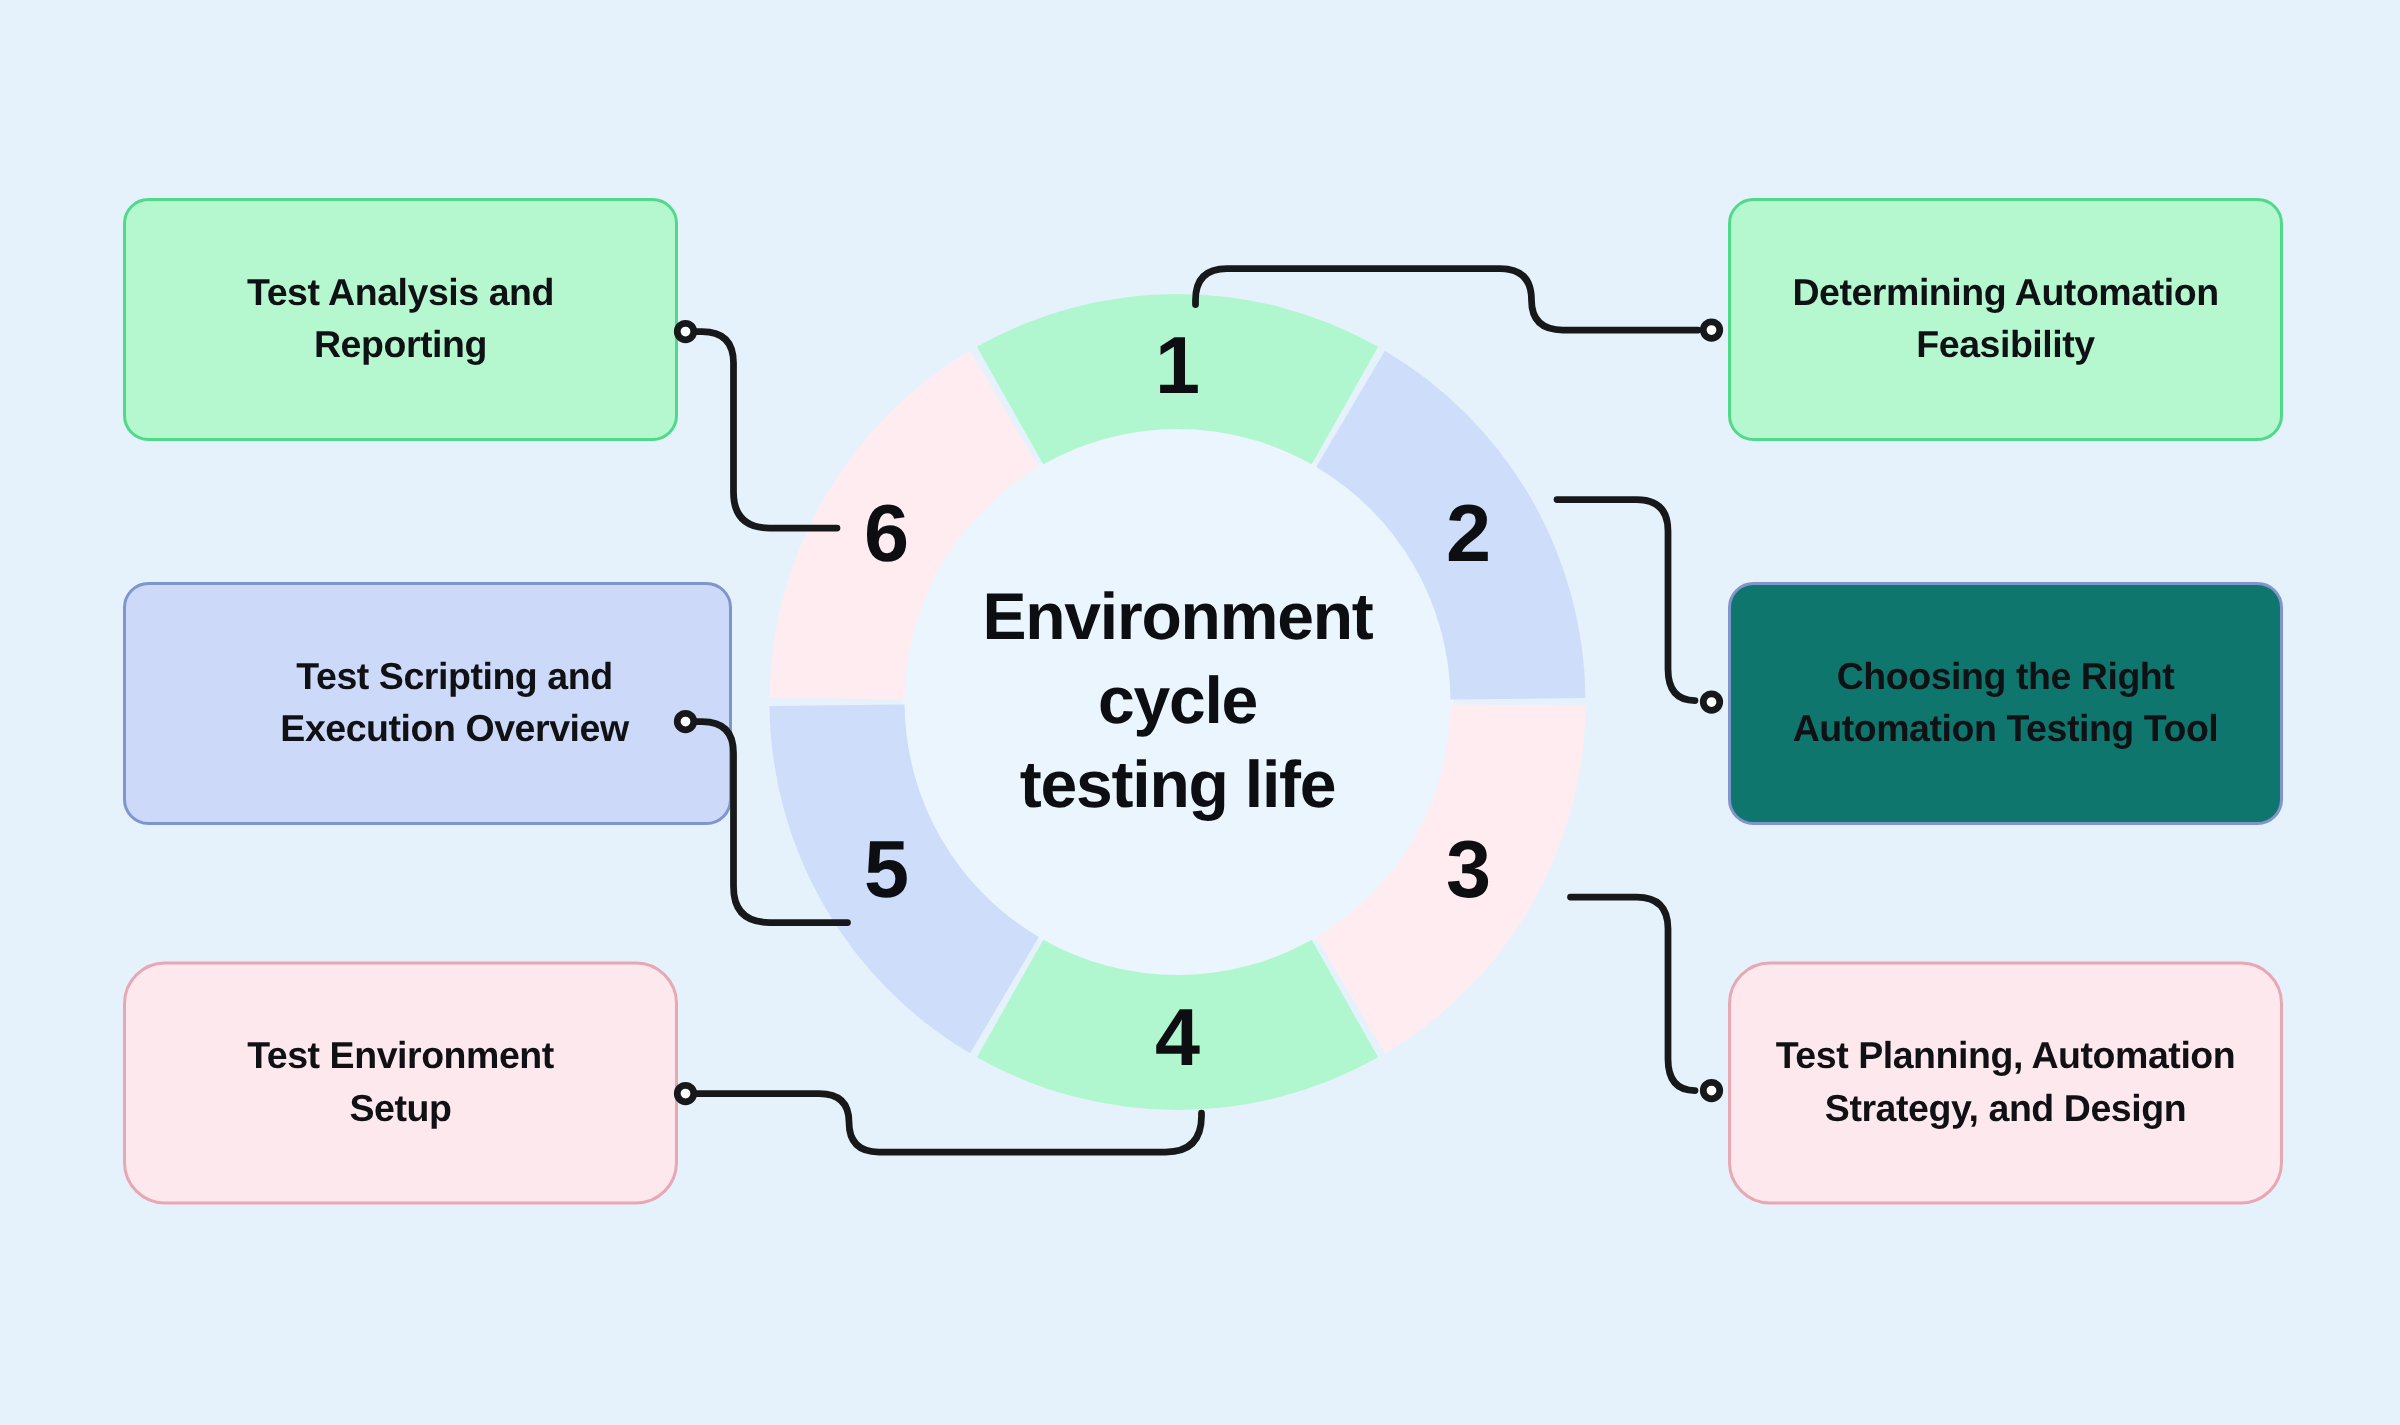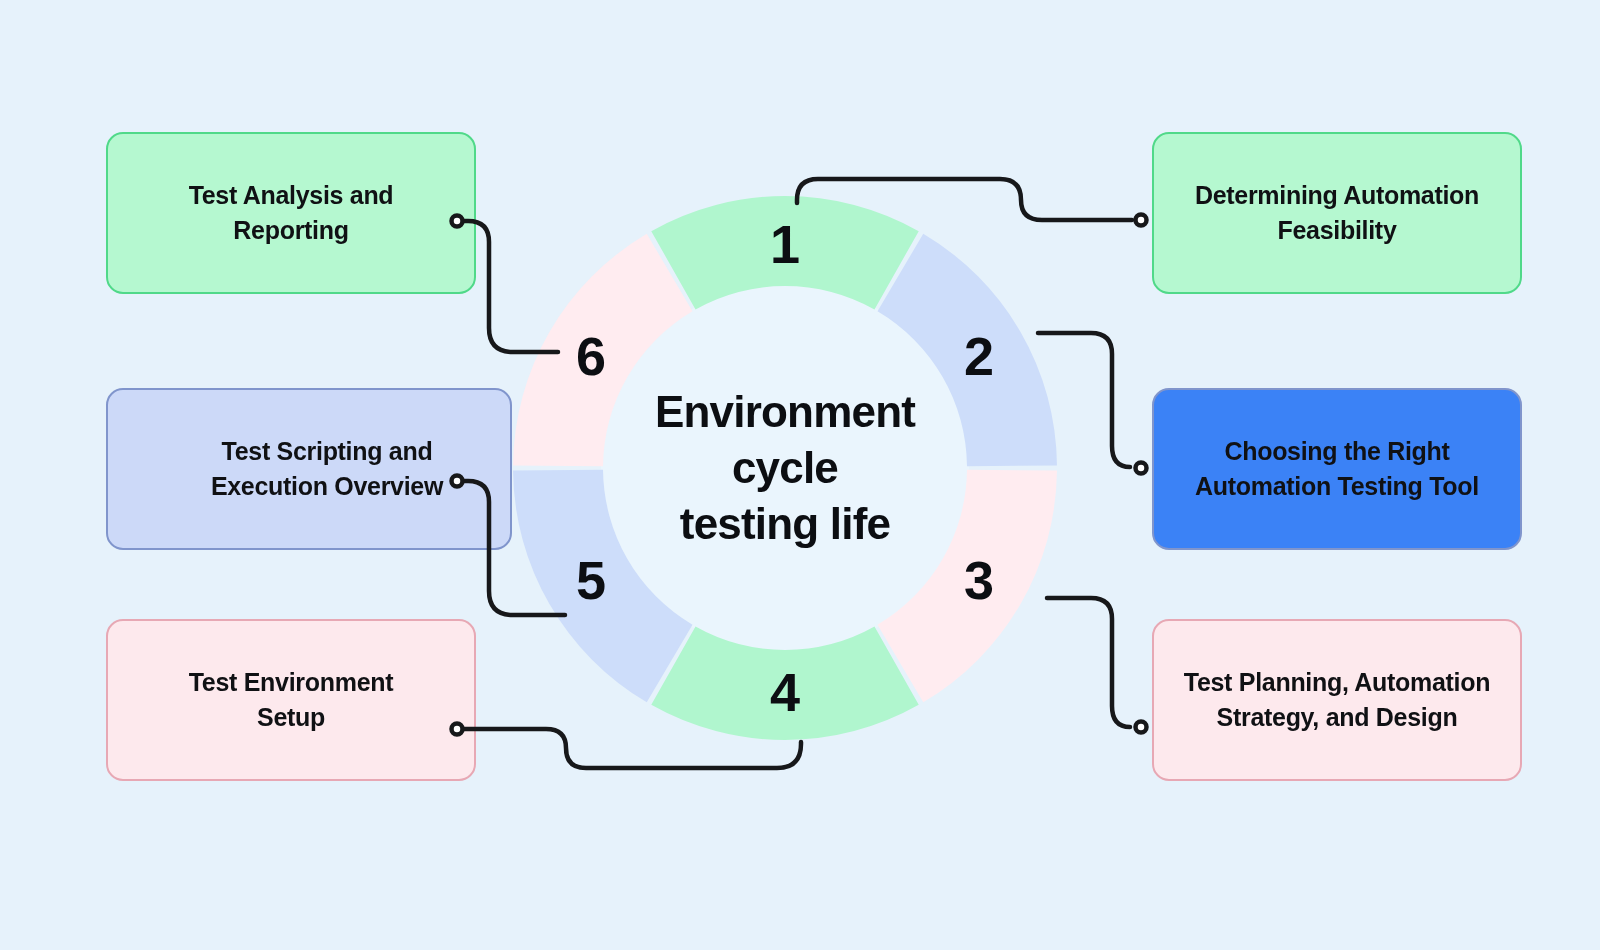--- a/index.html
+++ b/index.html
@@ -24,25 +24,25 @@
     z-index:1;
   }
   .node-box .box-line{
     display:block;
     font-size:25px;
     font-weight:700;
     letter-spacing:-0.3px;
     color:#101114;
     line-height:35px;
   }
-  .pos-left{left:82px;margin-left:24px;}
+  .pos-left{left:82px;}
   .pos-right{left:1152px;align-items:center;}
   .row-top{top:132px;}
   .row-middle{top:388px;}
-  .row-bottom{top:619px;}
+  .row-bottom{top:641px;border-radius:28px;}
   #diagram-svg{
     position:absolute;left:0;top:0;z-index:2;
     pointer-events:none;
   }
   .center-title{
     position:absolute;
     left:785px;top:468px;
     transform:translate(-50%,-50%);
     width:380px;
     text-align:center;
@@ -75,21 +75,21 @@
   <div class="node-box pos-left row-bottom" style="background: rgb(253, 233, 237); border-color: rgb(231, 168, 180);">
     <span class="box-line">Test Environment</span>
     <span class="box-line">Setup</span>
   </div>
 
   <div class="node-box pos-right row-top" style="background: rgb(181, 248, 208); border-color: rgb(80, 217, 137);">
     <span class="box-line">Determining Automation</span>
     <span class="box-line">Feasibility</span>
   </div>
 
-  <div class="node-box pos-right row-middle" style="background: #3b82f6; border-color: rgb(128, 149, 204);">
+  <div class="node-box pos-right row-middle" style="background: #0f766e; border-color: rgb(128, 149, 204);">
     <span class="box-line">Choosing the Right</span>
     <span class="box-line">Automation Testing Tool</span>
   </div>
 
   <div class="node-box pos-right row-bottom" style="background: rgb(253, 233, 237); border-color: rgb(231, 168, 180);">
     <span class="box-line">Test Planning, Automation</span>
     <span class="box-line">Strategy, and Design</span>
   </div>
 
   <svg id="diagram-svg" width="1600" height="950" viewBox="0 0 1600 950">

